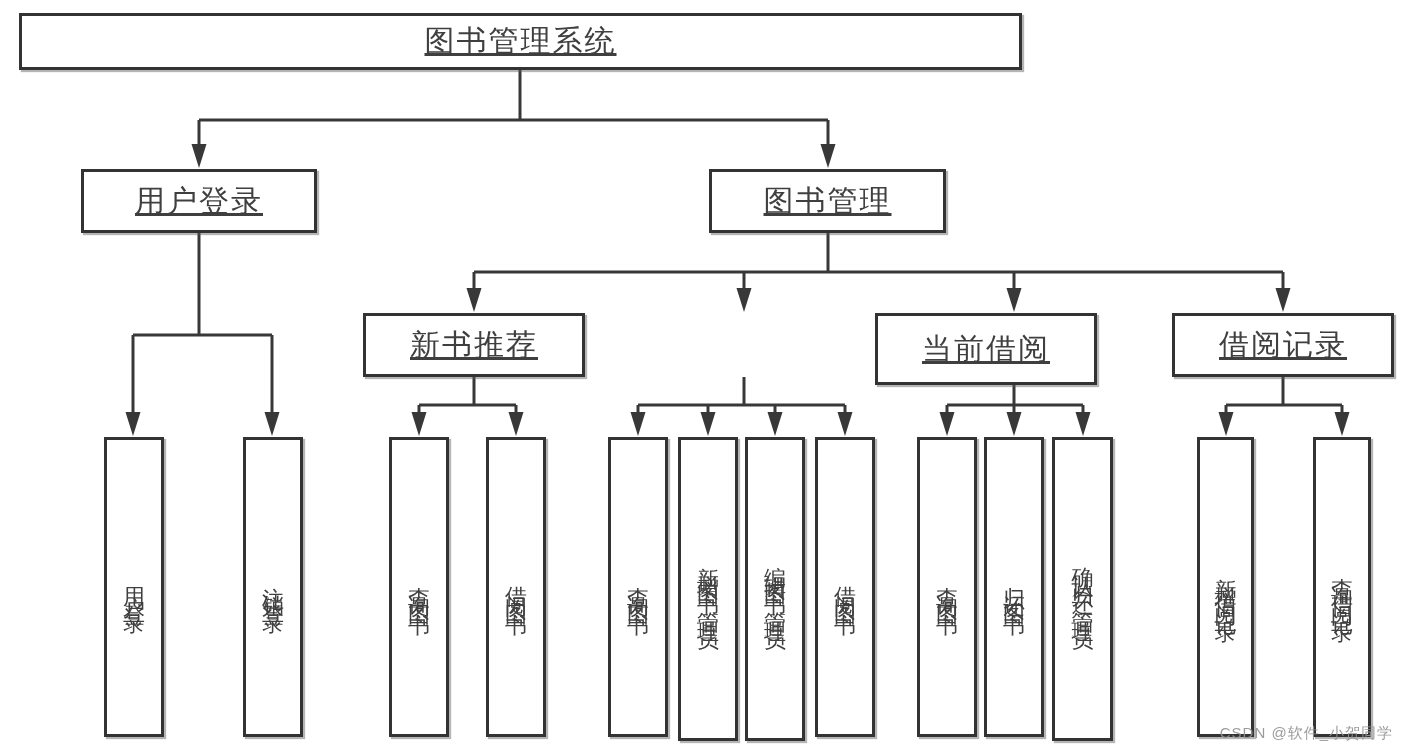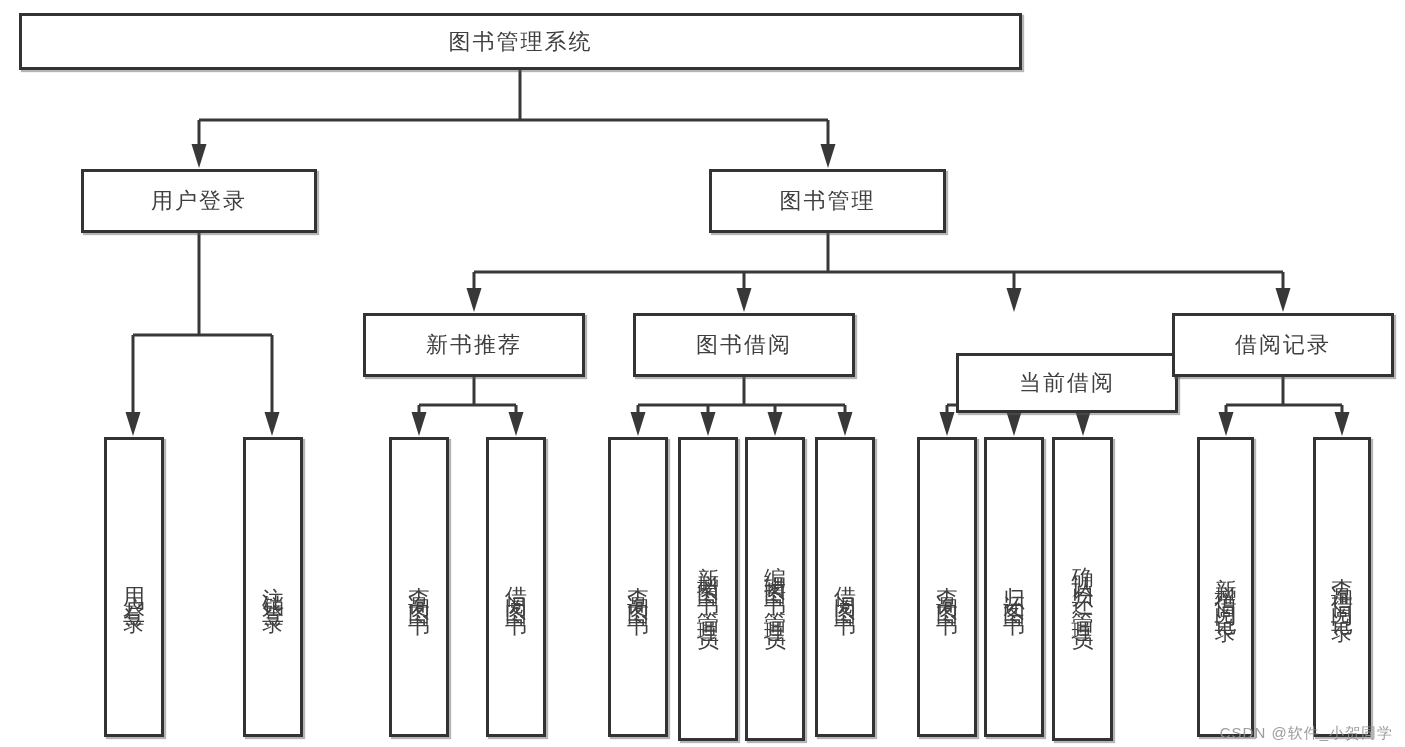--- a/index.html
+++ b/index.html
@@ -14,21 +14,21 @@
   .node{
     position:absolute;
     box-sizing:border-box;
     background:#ffffff;
     border:3px solid #333333;
     box-shadow:2px 2px 1px rgba(90,90,90,0.45);
     display:flex;align-items:center;justify-content:center;
     color:#3f3f3f;
     z-index:2;
   }
-  .hnode{font-size:22px;letter-spacing:2px;}
+  .hnode{font-size:30px;letter-spacing:2px;text-decoration:underline;}
   .vnode{z-index:2;}
   .vnode .vtext{
     writing-mode:vertical-rl;
     font-size:22px;
     letter-spacing:9px;
     color:#3f3f3f;
     line-height:1;
   }
   .watermark{
     position:absolute;
@@ -121,24 +121,21 @@
   <div class="node hnode" style="left:81px;top:169px;width:236px;height:64px;">
     <span>用户登录</span>
   </div>
   <div class="node hnode" style="left:709px;top:169px;width:237px;height:64px;">
     <span>图书管理</span>
   </div>
 
   <div class="node hnode" style="left:363px;top:313px;width:222px;height:64px;">
     <span>新书推荐</span>
   </div>
-  <div class="node hnode" style="left:633px;top:313px;width:222px;height:64px;">
-    <span>图书借阅</span>
-  </div>
-  <div class="node hnode" style="left:956px;top:313px;width:222px;height:60px;margin-top:40px;">
+  <div class="node hnode" style="left:875px;top:313px;width:222px;height:72px;">
     <span>当前借阅</span>
   </div>
   <div class="node hnode" style="left:1172px;top:313px;width:222px;height:64px;">
     <span>借阅记录</span>
   </div>
 
   <div class="node vnode" style="left:104px;top:437px;width:60px;height:300px;">
     <span class="vtext">用户登录</span>
   </div>
   <div class="node vnode" style="left:243px;top:437px;width:60px;height:300px;">

